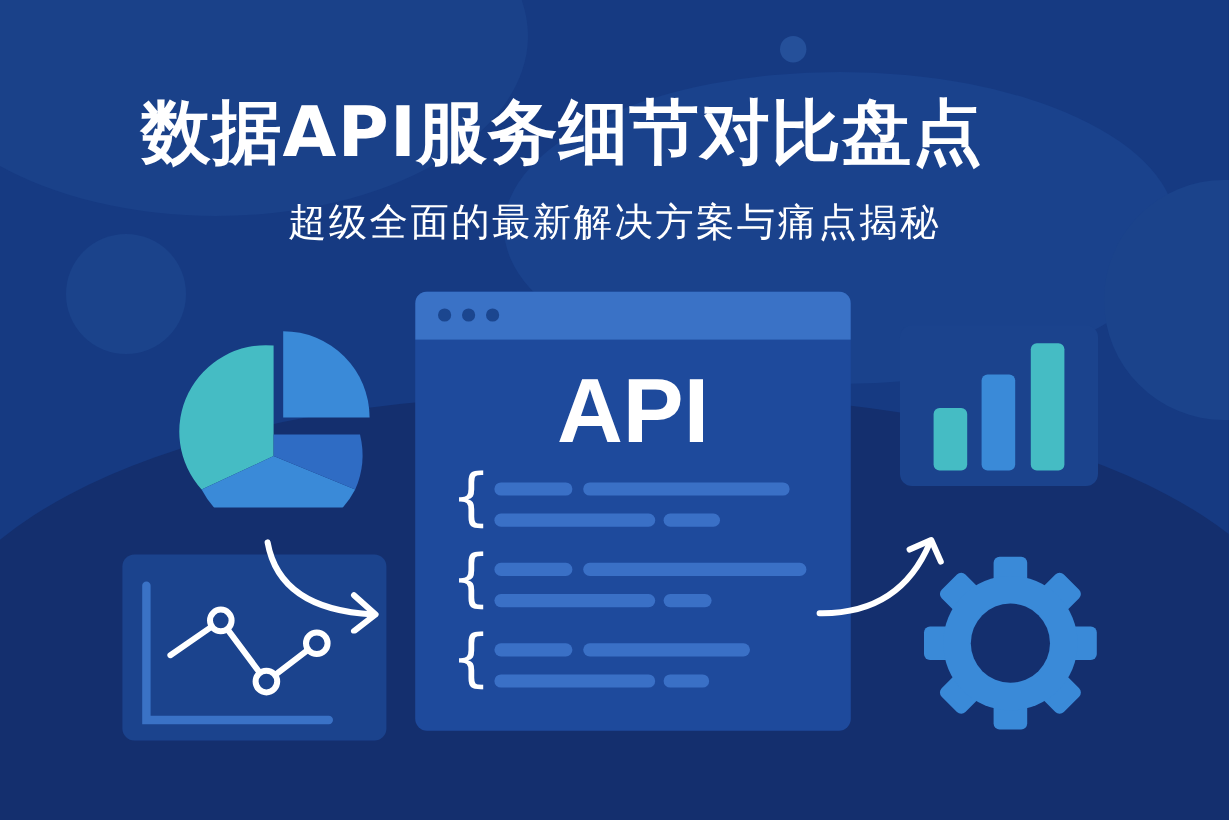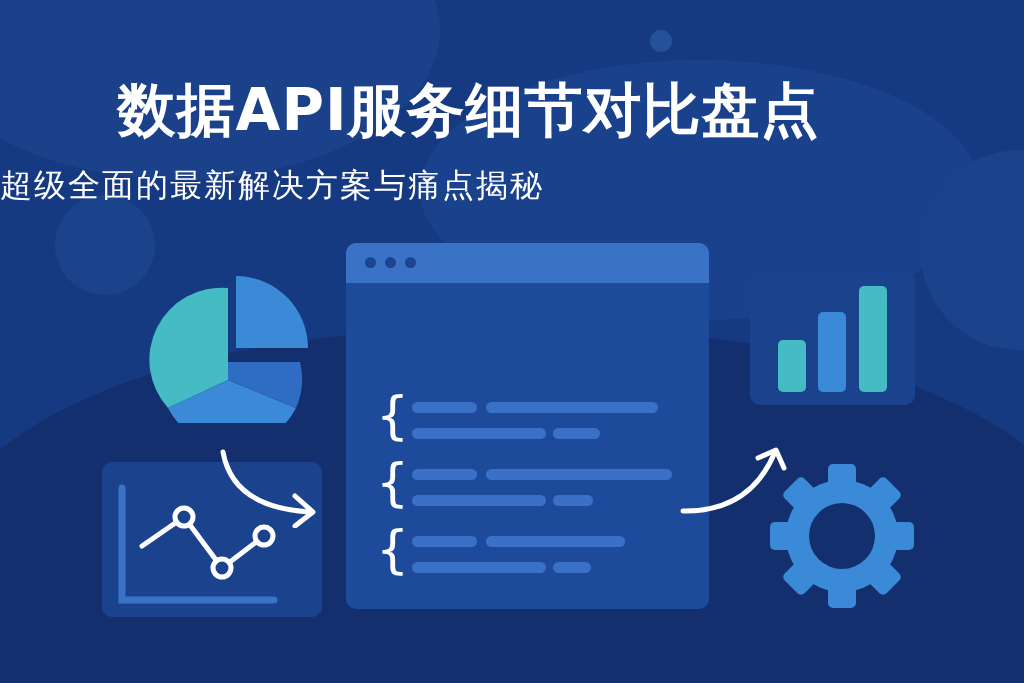--- a/index.html
+++ b/index.html
@@ -1,21 +1,21 @@
 <!DOCTYPE html>
 <html><head>
 <meta charset="utf-8">
 <style>
   html,body{margin:0;padding:0;}
   body{width:1024px;height:683px;overflow:hidden;position:relative;
     background:#163a82;font-family:"DejaVu Sans","Liberation Sans",sans-serif;}
   .bgshape{position:absolute;border-radius:50%;}
   .title{position:absolute;left:0;width:937px;top:72px;text-align:center;
     color:#fff;font-size:58px;font-weight:bold;letter-spacing:1px;}
-  .subtitle{position:absolute;left:0;width:1024px;top:164px;
+  .subtitle{position:absolute;left:0;width:1024px;top:164px;text-align:center;
     color:#fff;font-size:32px;letter-spacing:2px;}
   .card{position:absolute;border-radius:10px;}
   .win{position:absolute;left:346px;top:243px;width:363px;height:366px;
     background:#1e4a9c;border-radius:10px;overflow:hidden;}
   .win-bar{height:40px;background:#3a72c6;position:relative;}
   .dot{position:absolute;top:14px;width:11px;height:11px;border-radius:50%;background:#1b468f;}
   .api-text{position:absolute;left:0;width:363px;top:56px;text-align:center;color:#fff;
     font-family:"Liberation Sans",sans-serif;font-weight:bold;font-size:76px;}
   .line{position:absolute;height:11px;border-radius:6px;background:#3a70c6;}
   .brace{position:absolute;color:#fff;font-size:52px;font-family:"DejaVu Sans",sans-serif;}
@@ -54,20 +54,21 @@
   <path d="M8 4 Q18 60 96 64" stroke="#fff" stroke-width="5" fill="none" stroke-linecap="round"></path>
   <path d="M80 48 L98 64 L80 78" stroke="#fff" stroke-width="5" fill="none" stroke-linecap="round" stroke-linejoin="round"></path>
 </svg>
 
 <div class="win">
   <div class="win-bar">
     <span class="dot" style="left:19px;"></span>
     <span class="dot" style="left:39px;"></span>
     <span class="dot" style="left:59px;"></span>
   </div>
+  <div class="api-text">API</div>
 
   <span class="brace" style="left:30px;top:142px;">{</span>
   <div class="line" style="left:66px;top:159px;width:65px;"></div>
   <div class="line" style="left:140px;top:159px;width:172px;"></div>
   <div class="line" style="left:66px;top:185px;width:134px;"></div>
   <div class="line" style="left:207px;top:185px;width:47px;"></div>
 
   <span class="brace" style="left:30px;top:209px;">{</span>
   <div class="line" style="left:66px;top:226px;width:65px;"></div>
   <div class="line" style="left:140px;top:226px;width:186px;"></div>

